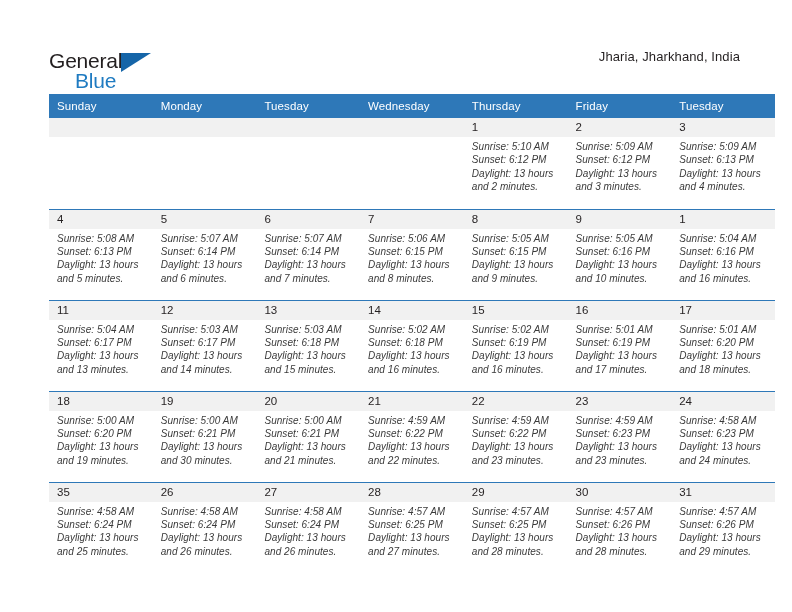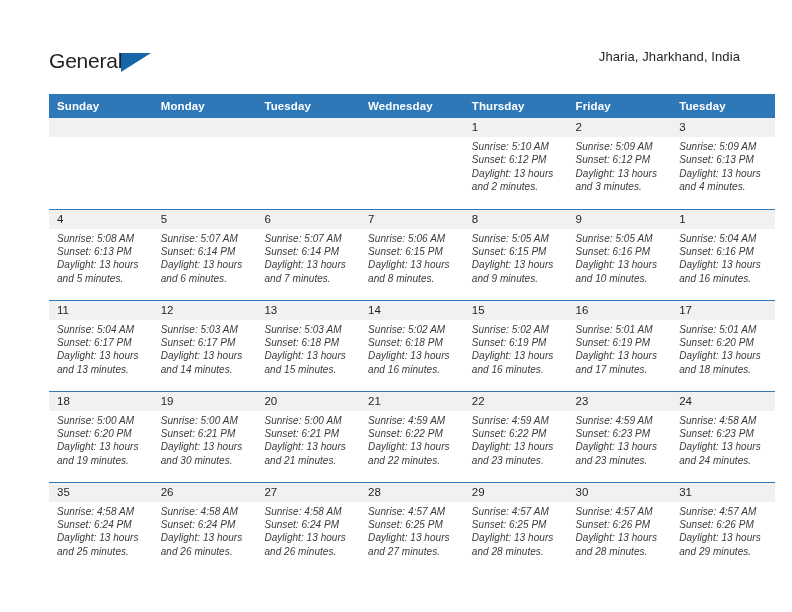--- a/index.html
+++ b/index.html
@@ -81,21 +81,21 @@
   .calendar {
     margin: 0 33px 0 33px;
     width: 726px;
     border-collapse: collapse;
     table-layout: fixed;
   }
   .calendar th {
     background: #2e78b8;
     color: #ffffff;
     font-size: 11.5px;
-    font-weight: bold;
+    font-weight: normal;
     text-align: left;
     padding: 6px 0 6px 8px;
     height: 22px;
     letter-spacing: 0.1px;
   }
   .calendar td {
     vertical-align: top;
     width: 103.71px;
     height: 91px;
     padding: 0;
@@ -127,20 +127,21 @@
 </style>
 </head>
 <body>
 
 <div class="page">
 
   <div class="header">
     <div class="logo">
       <span class="logo-general">General</span>
       <span class="logo-triangle"></span>
+      <span class="logo-blue">Blue</span>
     </div>
     <div class="title-block">
       <div class="cal-subtitle">Jharia, Jharkhand, India</div>
     </div>
   </div>
 
   <table class="calendar">
     <thead>
       <tr id="weekday-row">
           <th>Sunday</th>

